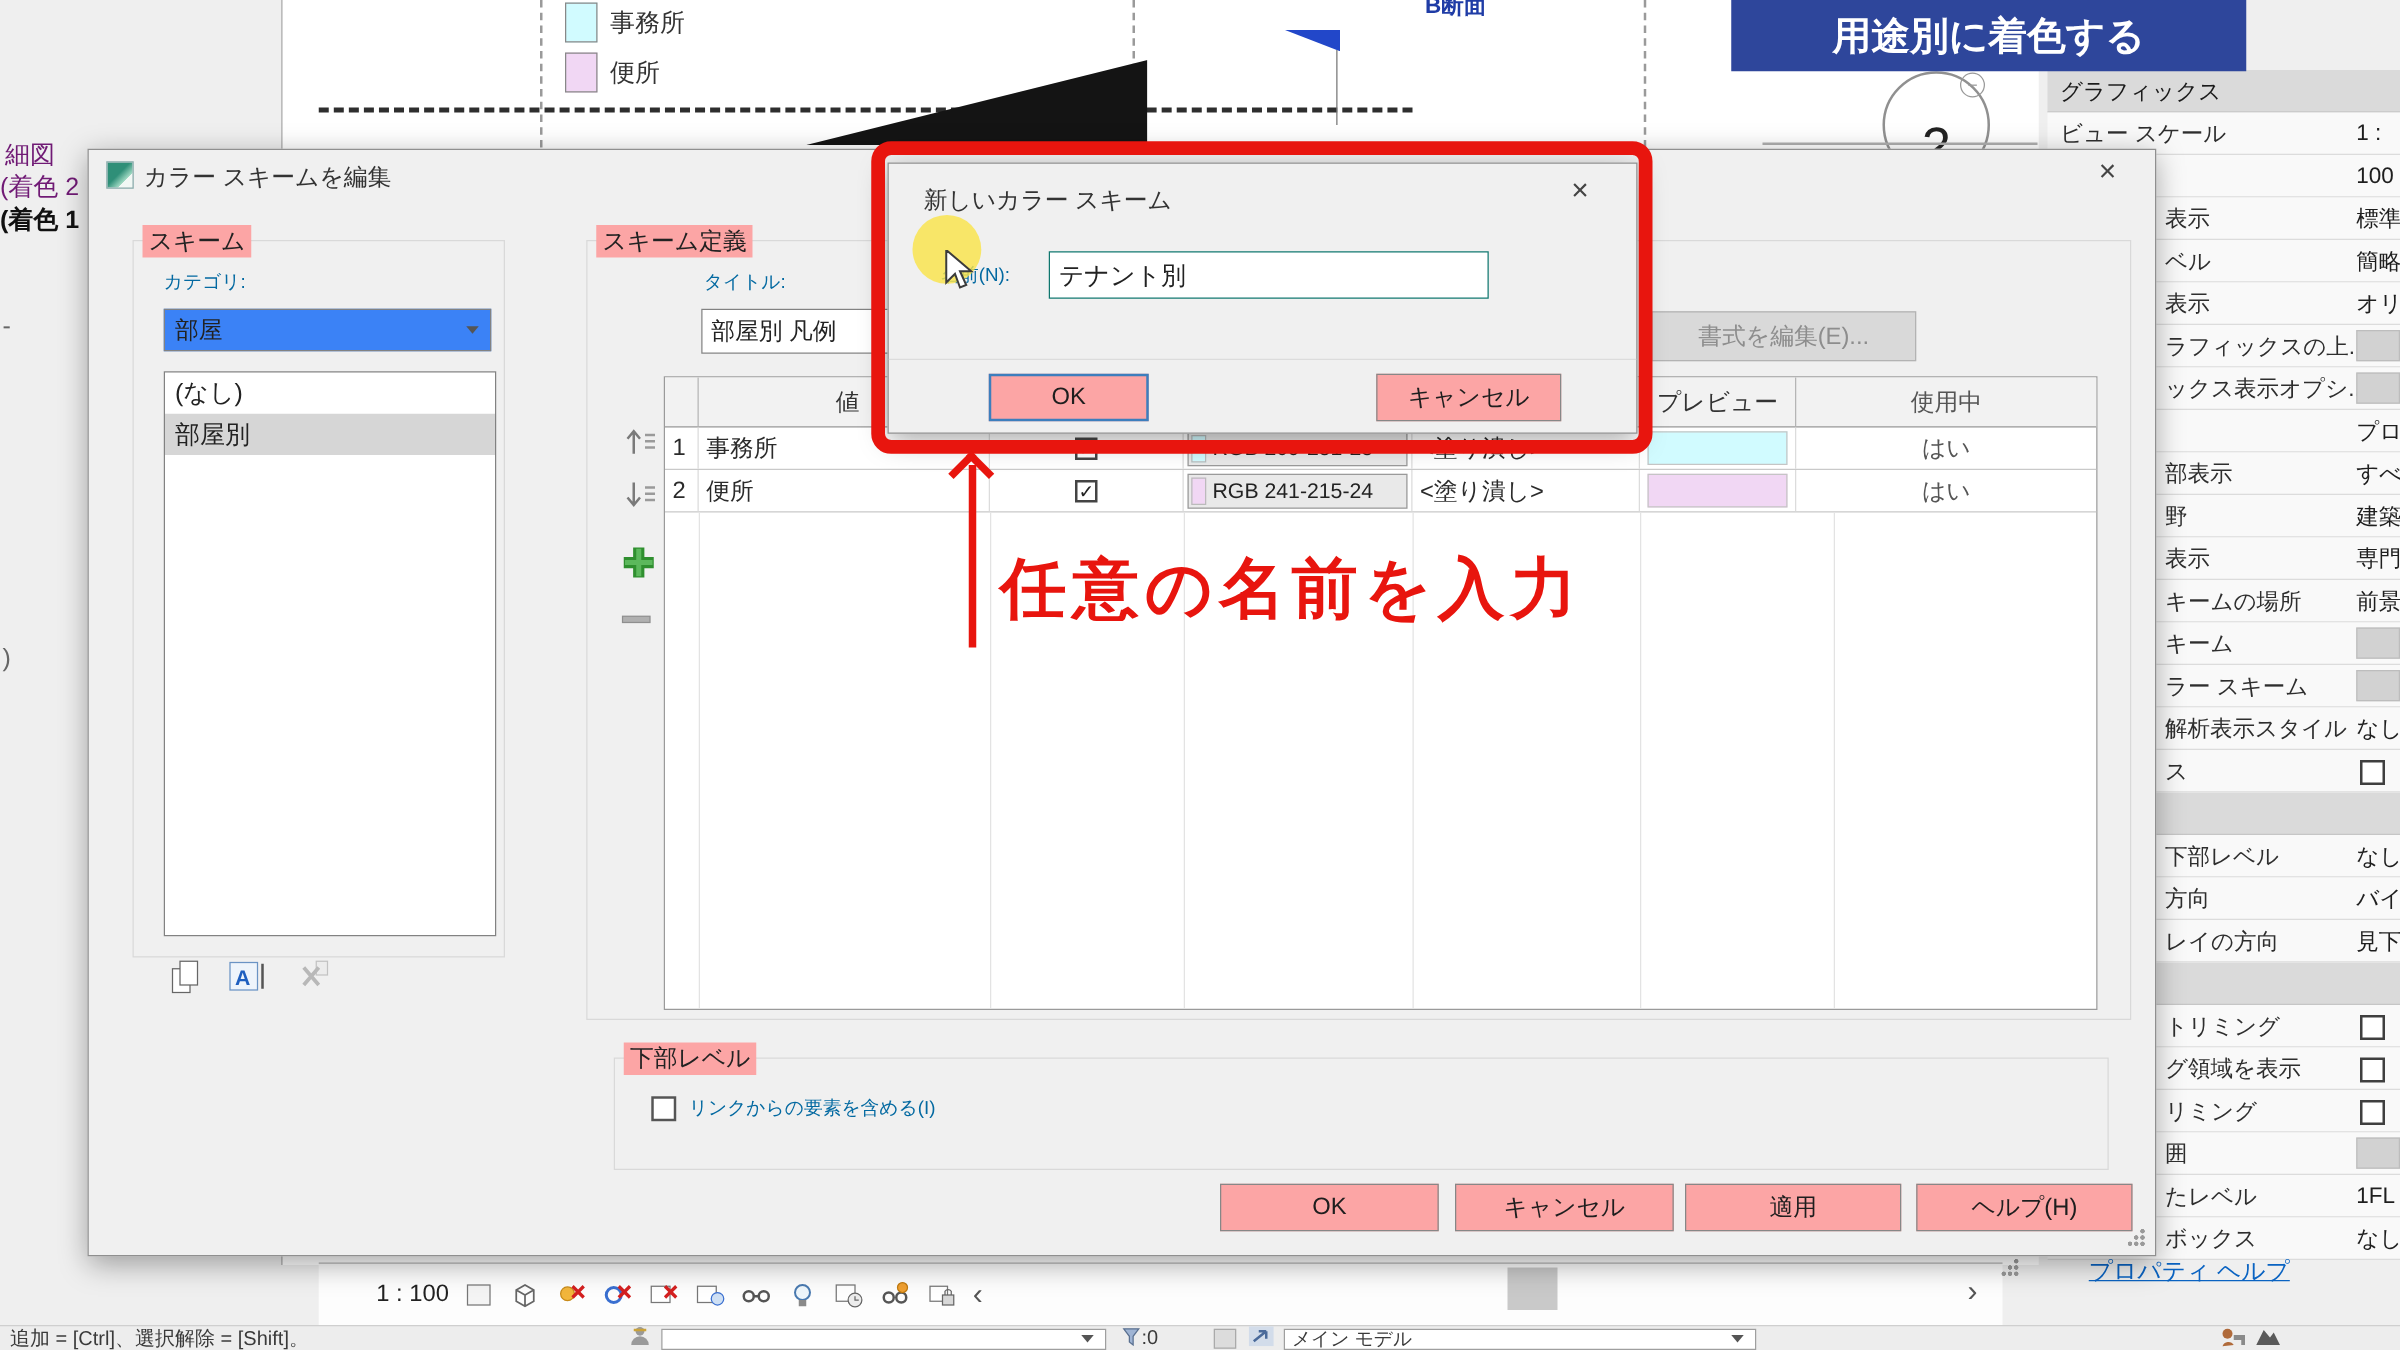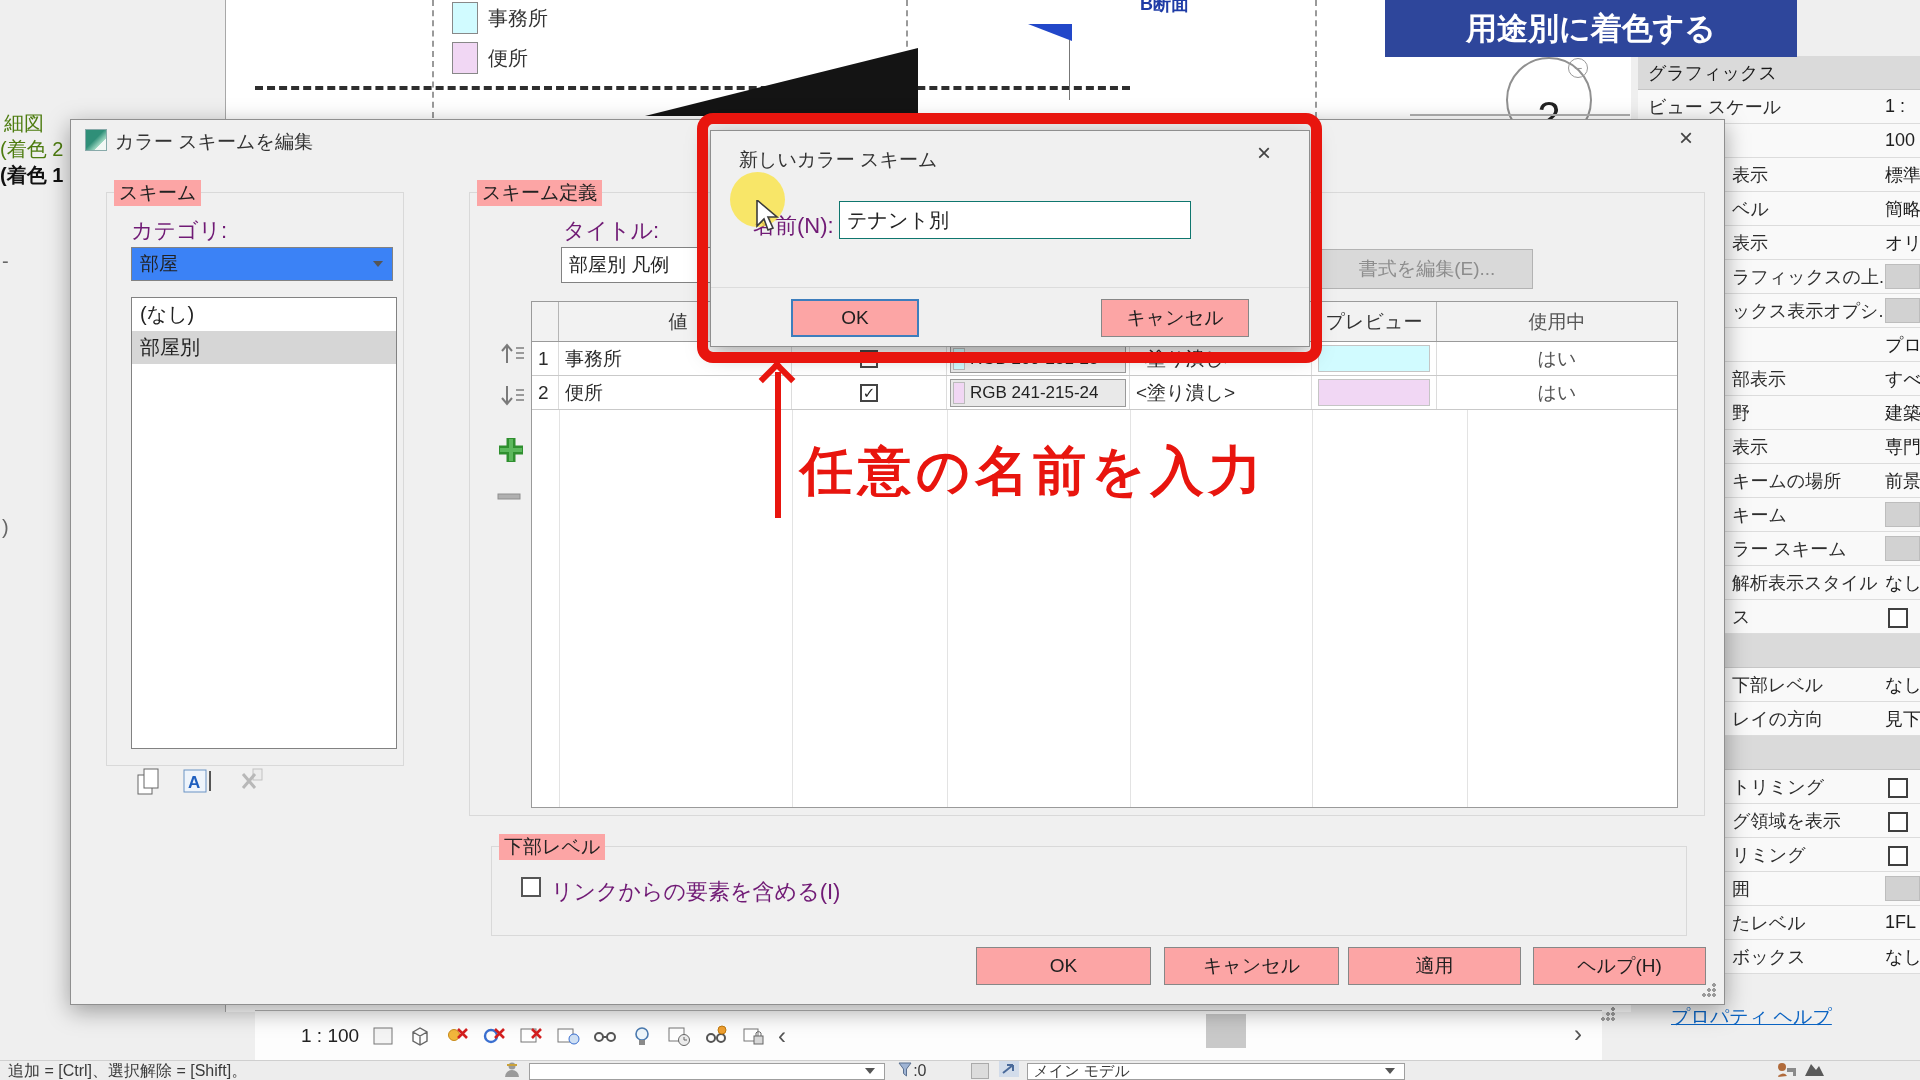--- a/index.html
+++ b/index.html
@@ -34,21 +34,21 @@
       font-size:18px;color:#1a1a1a;padding-left:10px;white-space:pre;}
   #prop-help{left:1646px;top:1004px;color:#0a63c2;text-decoration:underline;font-size:19px;z-index:6;margin-left:25px;}
   
   .dlg{background:#f0f0f0;border:1px solid #8f8f8f;box-shadow:0 6px 22px rgba(0,0,0,.35);}
   #edit-dlg{left:70px;top:119px;width:1653px;height:884px;z-index:10;}
   #new-dlg{left:710px;top:130px;width:598px;height:215px;z-index:30;}
   .dlg-title{font-size:19px;color:#333;}
   .closex{font-size:24px;color:#444;line-height:20px;}
   .grpbox{border:1px solid #d9d9d9;}
   .grplabel{background:#fca5a5;padding:0 5px;font-size:19px;color:#222;white-space:pre;}
-  .field-label{font-size:22px;color:#701a75;white-space:pre;}
+  .field-label{font-size:15px;color:#0369a1;white-space:pre;}
   .combo{background:#3b82f6;border:1px solid #828282;display:flex;align-items:center;
       font-size:19px;padding-left:8px;box-sizing:border-box;}
   .chev{width:0;height:0;border-left:5px solid transparent;border-right:5px solid transparent;
       border-top:6px solid #555;position:absolute;right:9px;top:50%;margin-top:-3px;}
   .tbox{background:#fff;border:1px solid #828282;font-size:19px;padding-left:7px;
       display:flex;align-items:center;box-sizing:border-box;}
   .listbox{background:#fff;border:1px solid #828282;font-size:20px;}
   .listitem{padding:3px 8px;white-space:pre;}
   .listitem.sel{background:#d6d6d6;}
   .btn{background:#fca5a5;border:1px solid #878787;display:flex;align-items:center;justify-content:center;
@@ -97,21 +97,21 @@
       radial-gradient(circle at 3px 13px,#9a9a9a 1.6px,transparent 2px),
       radial-gradient(circle at 8px 8px,#9a9a9a 1.6px,transparent 2px),
       radial-gradient(circle at 13px 3px,#9a9a9a 1.6px,transparent 2px),
       radial-gradient(circle at 8px 13px,#9a9a9a 1.6px,transparent 2px),
       radial-gradient(circle at 13px 8px,#9a9a9a 1.6px,transparent 2px),
       radial-gradient(circle at 13px 13px,#9a9a9a 1.6px,transparent 2px);}
   #statusbar{left:0;top:1060px;width:1920px;height:20px;background:#ededed;border-top:1px solid #cfcfcf;
       z-index:5;display:flex;align-items:center;font-size:16px;color:#3a3a3a;}
   .scombo{background:#fff;border:1px solid #9f9f9f;height:17px;position:relative;box-sizing:border-box;
       font-size:15px;display:flex;align-items:center;padding-left:6px;}
-  .frag{color:#4d7c0f;font-size:20px;white-space:pre;}
+  .frag{color:#701a75;font-size:20px;white-space:pre;}
 </style>
 </head>
 <body>
 
 <div id="canvas" class="abs"></div>
 
 <div class="abs frag" style="left:4px;top:110px;">細図</div>
 <div class="abs frag" style="left:0;top:136px;">(着色 2</div>
 <div class="abs frag" style="left:0;top:162px;font-weight:bold;color:#111;">(着色 1</div>
 <div class="abs frag" style="left:2px;top:250px;color:#666;">-</div>
@@ -206,20 +206,24 @@
       <span class="val">なし</span>
     </div>
   <div class="pr">
       <span class="lab">ス</span>
       <span class="valchk"></span>
     </div>
   <div class="prh">イ</div>
   <div class="pr">
       <span class="lab">下部レベル</span>
       <span class="val">なし</span>
+    </div>
+  <div class="pr">
+      <span class="lab">方向</span>
+      <span class="val">バイ</span>
     </div>
   <div class="pr">
       <span class="lab">レイの方向</span>
       <span class="val">見下</span>
     </div>
   <div class="prh"></div>
   <div class="pr">
       <span class="lab">トリミング</span>
       <span class="valchk"></span>
     </div>

